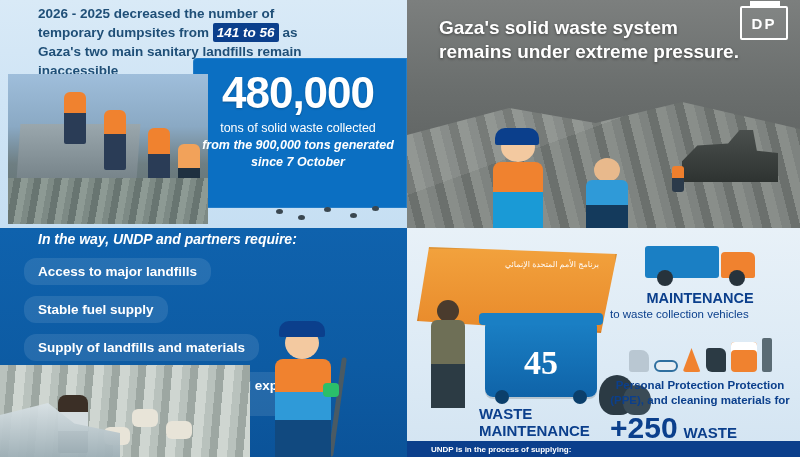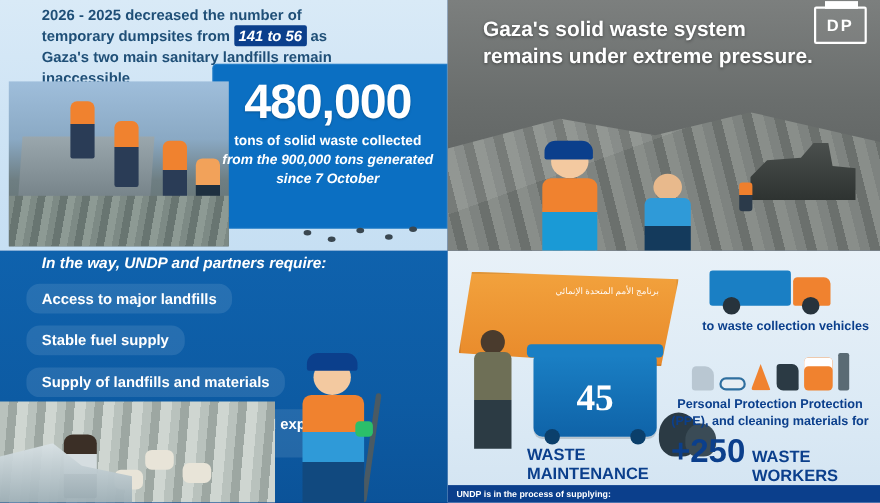--- a/index.html
+++ b/index.html
@@ -62,21 +62,21 @@
 
   .bignum-block {
     position: absolute; right: 10px; top: 70px; width: 198px;
     text-align: center; color: #fff;
   }
   .bignum {
     font-size: 44px; font-weight: 700; letter-spacing: -1px; line-height: 46px;
     color: #ffffff; text-shadow: 0 1px 2px rgba(0,0,0,.25);
   }
   .bignum-sub {
-    font-size: 12.5px; font-weight: 700; line-height: 17px; margin-top: 4px;
+    font-size: 12.5px; font-weight: 400; line-height: 17px; margin-top: 4px;
     color: #fff;
   }
   .bignum-sub2 {
     font-size: 12.5px; font-style: italic; font-weight: 700; line-height: 17px;
     color: #fff;
   }
   .blue-plate {
     position: absolute; right: 0; top: 58px; width: 214px; height: 150px;
     background: #0b6fc2;
     border-radius: 4px 0 0 4px;
@@ -221,39 +221,39 @@
   .br-right { position: absolute; right: 0; top: 0; width: 196px; height: 100%; padding: 8px 10px 0 6px; }
   .maint-truck {
     width: 110px; height: 48px; margin: 2px auto 4px;
     position: relative;
   }
   .maint-truck .cab { position: absolute; right: 0; bottom: 8px; width: 34px; height: 26px; background: #f0822f; border-radius: 4px 6px 2px 2px; }
   .maint-truck .box { position: absolute; left: 0; bottom: 8px; width: 74px; height: 32px; background: #1a7fc4; border-radius: 3px; }
   .maint-truck .wheel { position: absolute; bottom: 0; width: 16px; height: 16px; border-radius: 50%; background: #27333c; }
   .maint-truck .w1 { left: 12px; } .maint-truck .w2 { right: 10px; }
   .maint-title { color: #0b3f8c; font-size: 14.5px; font-weight: 700; text-align: center; line-height: 17px; }
-  .maint-sub { color: #0b3f8c; font-size: 11.5px; text-align: right; line-height: 15px; font-weight: bold; }
+  .maint-sub { color: #0b3f8c; font-size: 11.5px; text-align: left; line-height: 15px; }
   .ppe-row { display: flex; justify-content: center; align-items: flex-end; gap: 5px; margin: 10px 0 6px; height: 40px; }
   .ppe { border-radius: 3px; }
   .ppe.gloves { width: 20px; height: 22px; background: #b9c7d2; border-radius: 4px 8px 3px 3px; }
   .ppe.goggles { width: 24px; height: 12px; background: #e8eef3; border: 2px solid #2f6f9f; border-radius: 6px; }
   .ppe.cone { width: 18px; height: 24px; background: #f0822f; clip-path: polygon(50% 0,100% 100%,0 100%); }
   .ppe.boot { width: 20px; height: 24px; background: #2b3a44; border-radius: 3px 6px 2px 6px; }
   .ppe.vest { width: 26px; height: 30px; background: #f0822f; border-radius: 4px; box-shadow: inset 0 8px 0 #fff; }
   .ppe.broom { width: 10px; height: 34px; background: #5a6b74; border-radius: 2px; }
   .ppe-text { color: #0b3f8c; font-size: 11.5px; font-weight: 700; text-align: center; line-height: 15px; }
   .workers-line {
     display: flex; align-items: baseline; justify-content: center; gap: 6px; margin-top: 4px;
   }
   .workers-num { color: #0b3f8c; font-size: 30px; font-weight: 700; line-height: 32px; }
   .workers-label { color: #0b3f8c; font-size: 15px; font-weight: 700; line-height: 17px; text-align: left; }
   .br-footer {
     position: absolute; left: 0; bottom: 0; width: 100%; height: 16px;
     background: #0b3f8c; color: #fff; font-size: 8px; font-weight: 700;
-    display: flex; align-items: center; padding-left: 8px;
+    display: flex; align-items: center; padding-left: 24px;
   }
 </style>
 </head>
 <body>
 
 <div class="infographic">
 
   <div class="panel tl">
 
     <div class="tl-text">
@@ -363,20 +363,21 @@
       <div class="label">WASTE MAINTENANCE</div>
     </div>
 
     <div class="br-right">
       <div class="maint-truck">
         <div class="box"></div>
         <div class="cab"></div>
         <div class="wheel w1"></div>
         <div class="wheel w2"></div>
       </div>
+      <div class="maint-title">MAINTENANCE</div>
       <div class="maint-sub">to waste collection vehicles</div>
 
       <div class="ppe-row">
         <div class="ppe gloves"></div>
         <div class="ppe goggles"></div>
         <div class="ppe cone"></div>
         <div class="ppe boot"></div>
         <div class="ppe vest"></div>
         <div class="ppe broom"></div>
       </div>

